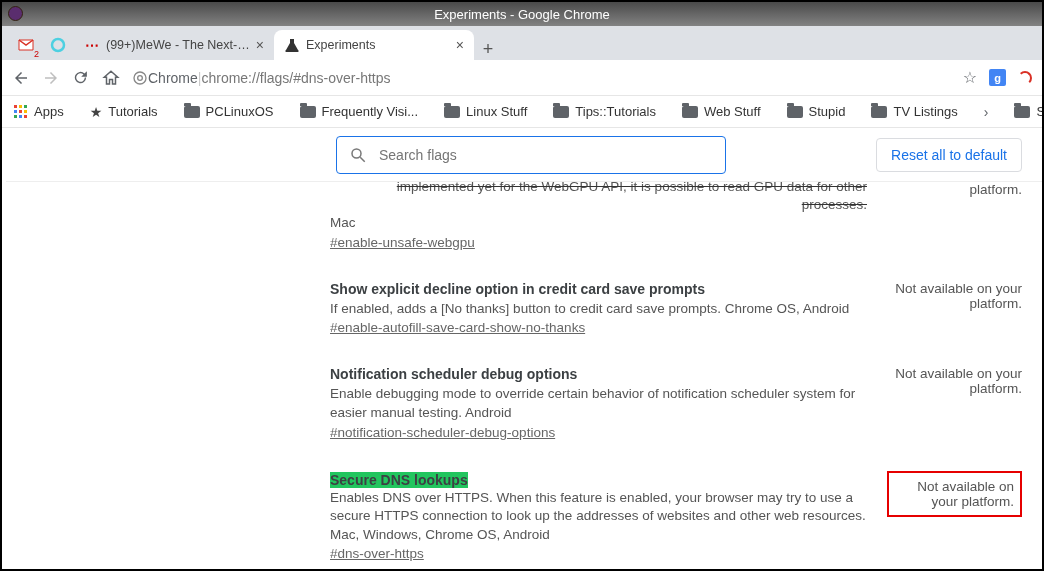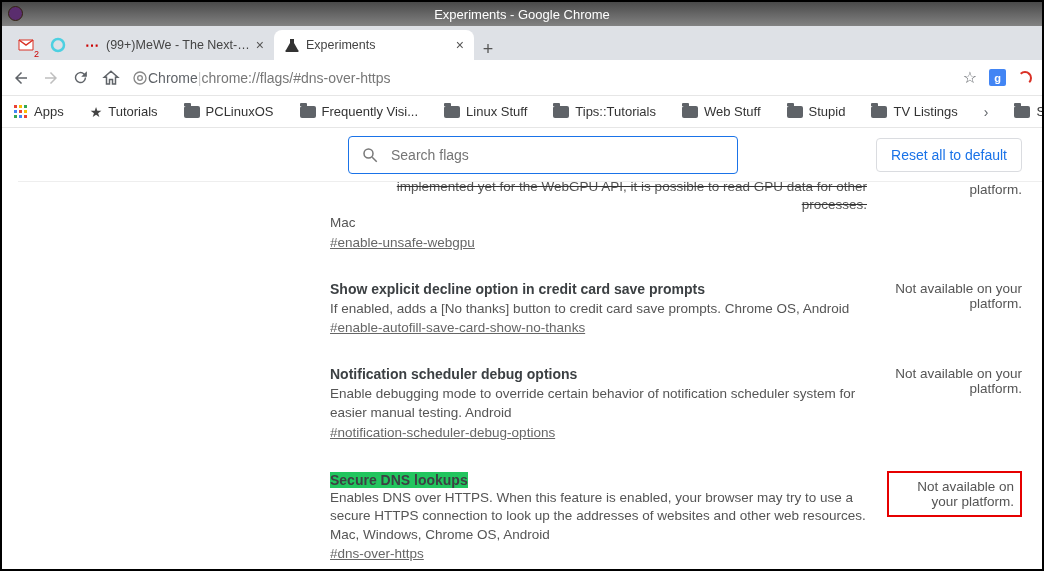--- a/index.html
+++ b/index.html
@@ -65,21 +65,21 @@
   .apps-icon span:nth-child(7){background:#34a853;}
   .apps-icon span:nth-child(8){background:#4285f4;}
   .apps-icon span:nth-child(9){background:#ea4335;}
   .starb { color:#444; font-size:14px;}
   .folder { width:16px;height:12px; background:#5f6368; border-radius:2px; position:relative;}
   .folder::before{content:'';position:absolute;top:-3px;left:0;width:7px;height:3px;background:#5f6368;border-radius:1px 1px 0 0;}
   .chev { font-size:14px;color:#5f6368;}
   
   .content { position:relative; height:calc(100% - 24px - 34px - 36px - 32px); overflow:hidden;}
   .topsearch {
-    position:absolute; top:0; left:16px; right:0; height:54px; background:#fff;
+    position:absolute; top:0; left:4px; right:0; height:54px; background:#fff;
     display:flex; align-items:center; padding:0 20px; gap:16px;
     border-bottom:1px solid #eee;
   }
   .searchbox {
     margin-left:310px;
     width:390px; height:38px; border:1px solid #1a73e8; border-radius:4px;
     display:flex; align-items:center; gap:10px; padding:0 12px;
   }
   .searchbox input { border:none; outline:none; flex:1; font-size:14px; color:#555; background:transparent;}
   .reset {

